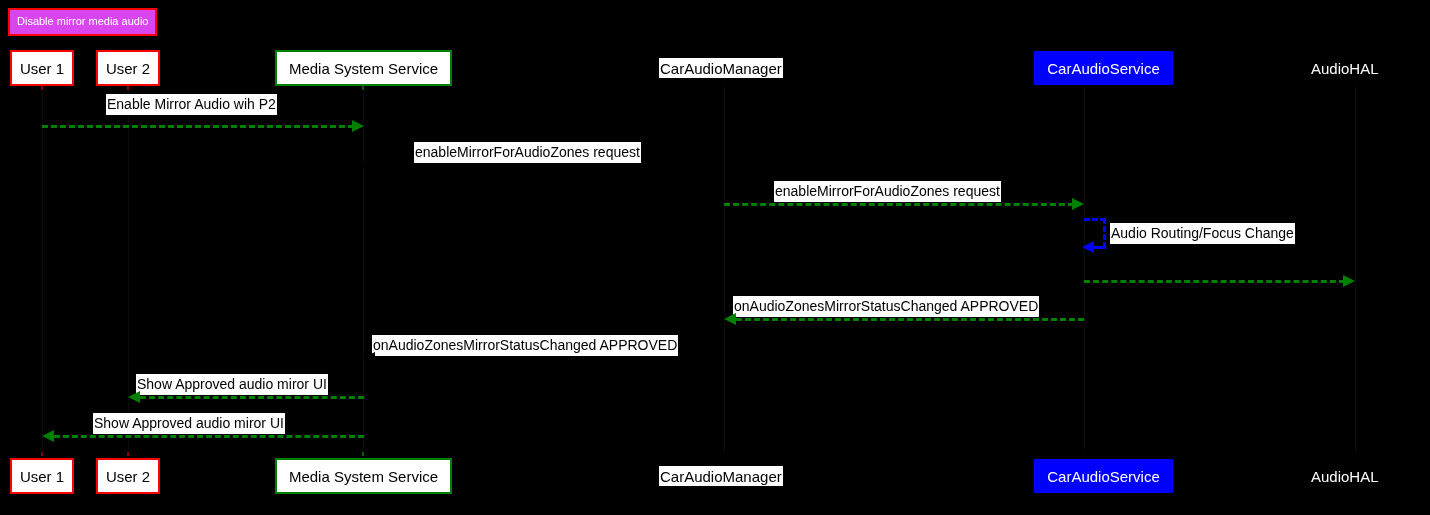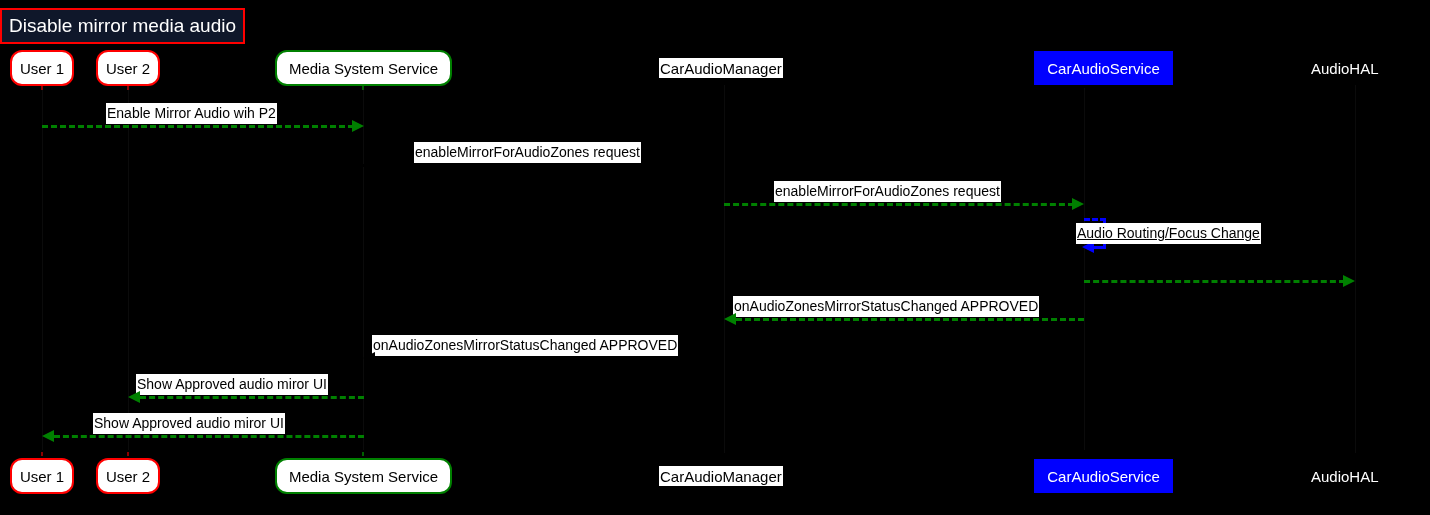--- a/index.html
+++ b/index.html
@@ -13,48 +13,47 @@
     width: 1430px;
     height: 515px;
     background: #000000;
     font-family: "Liberation Sans", sans-serif;
     overflow: hidden;
   }
 
   
   .title-box {
     position: absolute;
-    left: 0;
+    left: 8px;
     top: 8px;
     box-sizing: border-box;
-    background: #0f172a;
+    background: #d946ef;
     border: 2px solid #ff0000;
     color: #ffffff;
-    font-size: 19px;
+    font-size: 11px;
     line-height: 1;
     padding: 6px 7px 7px 7px;
     white-space: nowrap;
   }
 
   
   .participant {
     position: absolute;
     box-sizing: border-box;
     text-align: center;
     white-space: nowrap;
     font-size: 15px;
     line-height: 1;
     display: flex;
     align-items: center;
     justify-content: center;
   }
   .p-boxed {
     background: #ffffff;
     color: #000000;
-    border-radius: 12px;
   }
   .p-red   { border: 2px solid #ff0000; }
   .p-green { border: 2px solid #008000; }
   .p-plainwhitebg {
     background: #ffffff;
     color: #000000;
     border: none;
   }
   .p-bluefill {
     background: #0000ff;
@@ -183,37 +182,37 @@
   </div>
 
   <div class="participant p-bluefill" style="left:1015px; top:51px; width:139px; height:34px;">
     <span>CarAudioService</span>
   </div>
 
   <div class="participant p-nobox" style="left:1311px; top:58px; height:20px;">
     <span>AudioHAL</span>
   </div>
 
-  <div class="msg-label" style="left:106px; top:103px;">Enable Mirror Audio wih P2</div>
+  <div class="msg-label" style="left:106px; top:94px;">Enable Mirror Audio wih P2</div>
   <div class="arrow-line" style="left:42px; top:125px; width:312px;"></div>
   <div class="arrow-head right" style="left:352px; top:120px;"></div>
 
   <div class="msg-label" style="left:414px; top:142px;">enableMirrorForAudioZones request</div>
   <div class="arrow-line black" style="left:363px; top:164px; width:351px;"></div>
   <div class="arrow-head right-black" style="left:712px; top:159px;"></div>
 
   <div class="msg-label" style="left:774px; top:181px;">enableMirrorForAudioZones request</div>
   <div class="arrow-line" style="left:724px; top:203px; width:350px;"></div>
   <div class="arrow-head right" style="left:1072px; top:198px;"></div>
 
   <div class="self-top" style="left:1084px; top:218px; width:22px;"></div>
   <div class="self-right" style="left:1103px; top:218px; height:30px;"></div>
   <div class="self-bottom" style="left:1094px; top:246px; width:12px;"></div>
   <div class="arrow-head left-blue" style="left:1082px; top:241px;"></div>
-  <div class="msg-label" style="left:1076px; top:223px;text-decoration:underline;">Audio Routing/Focus Change</div>
+  <div class="msg-label" style="left:1110px; top:223px;">Audio Routing/Focus Change</div>
 
   <div class="arrow-line" style="left:1084px; top:280px; width:261px;"></div>
   <div class="arrow-head right" style="left:1343px; top:275px;"></div>
 
   <div class="msg-label" style="left:733px; top:296px;">onAudioZonesMirrorStatusChanged APPROVED</div>
   <div class="arrow-line" style="left:736px; top:318px; width:348px;"></div>
   <div class="arrow-head left" style="left:724px; top:313px;"></div>
 
   <div class="msg-label" style="left:372px; top:335px;">onAudioZonesMirrorStatusChanged APPROVED</div>
   <div class="arrow-line black" style="left:375px; top:357px; width:349px;"></div>

